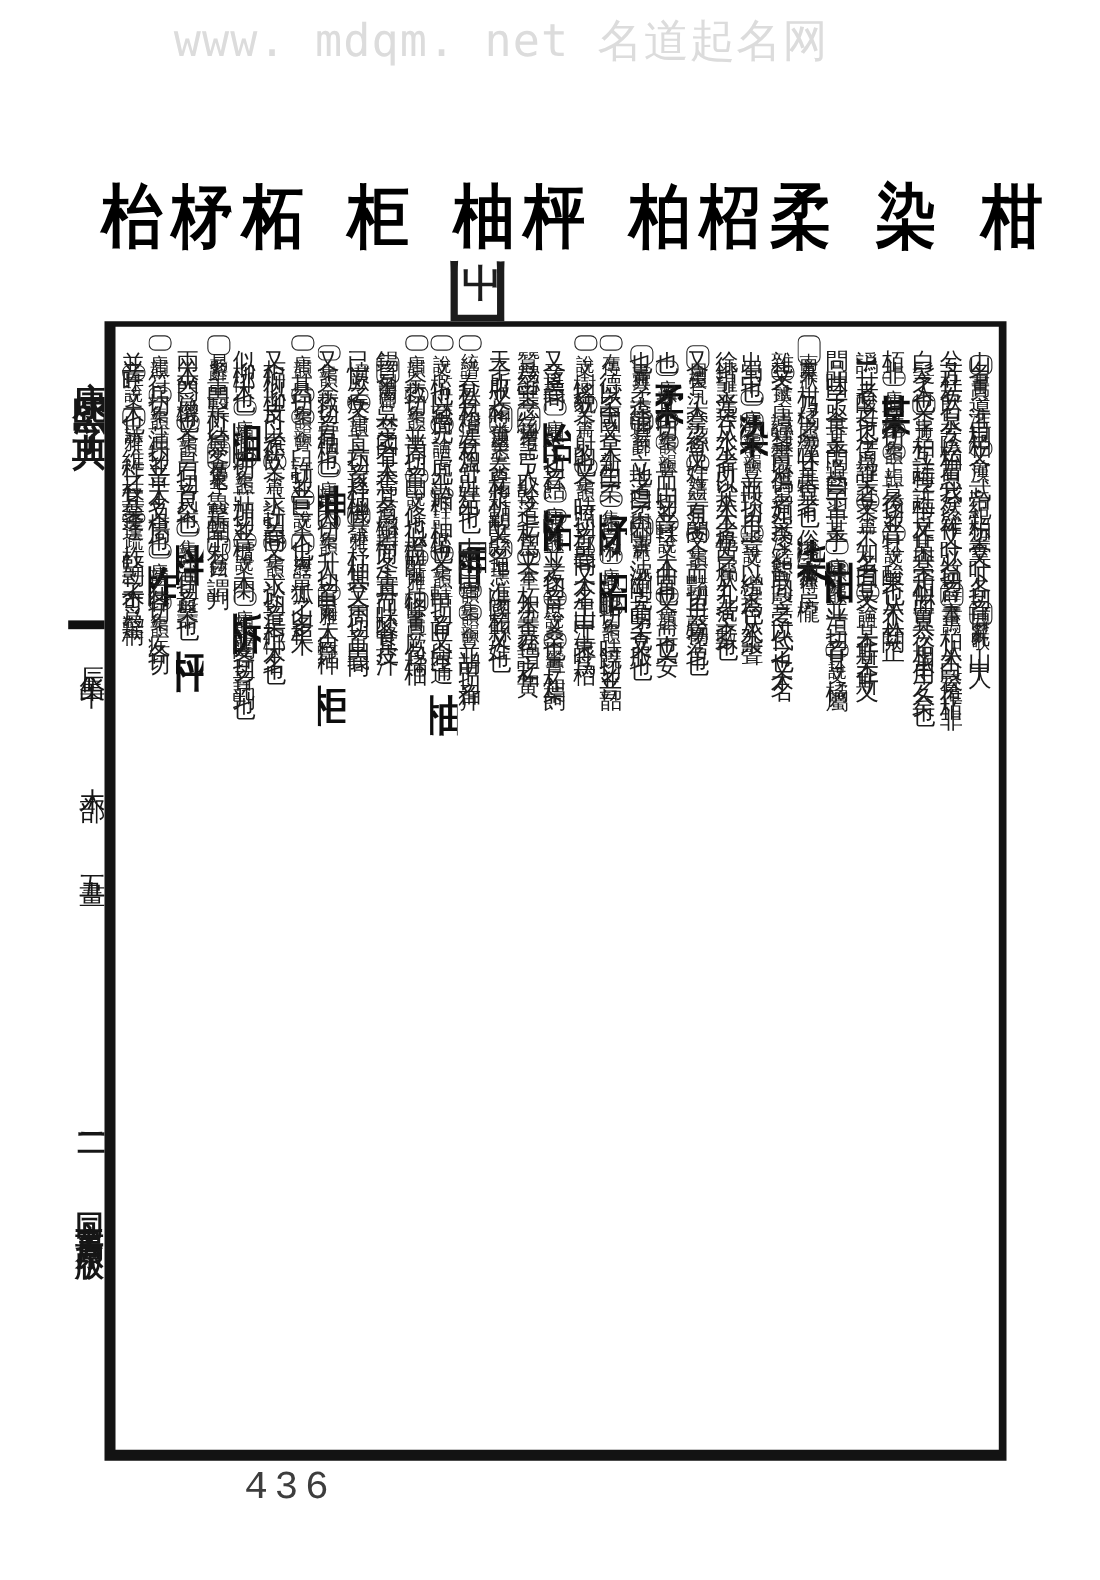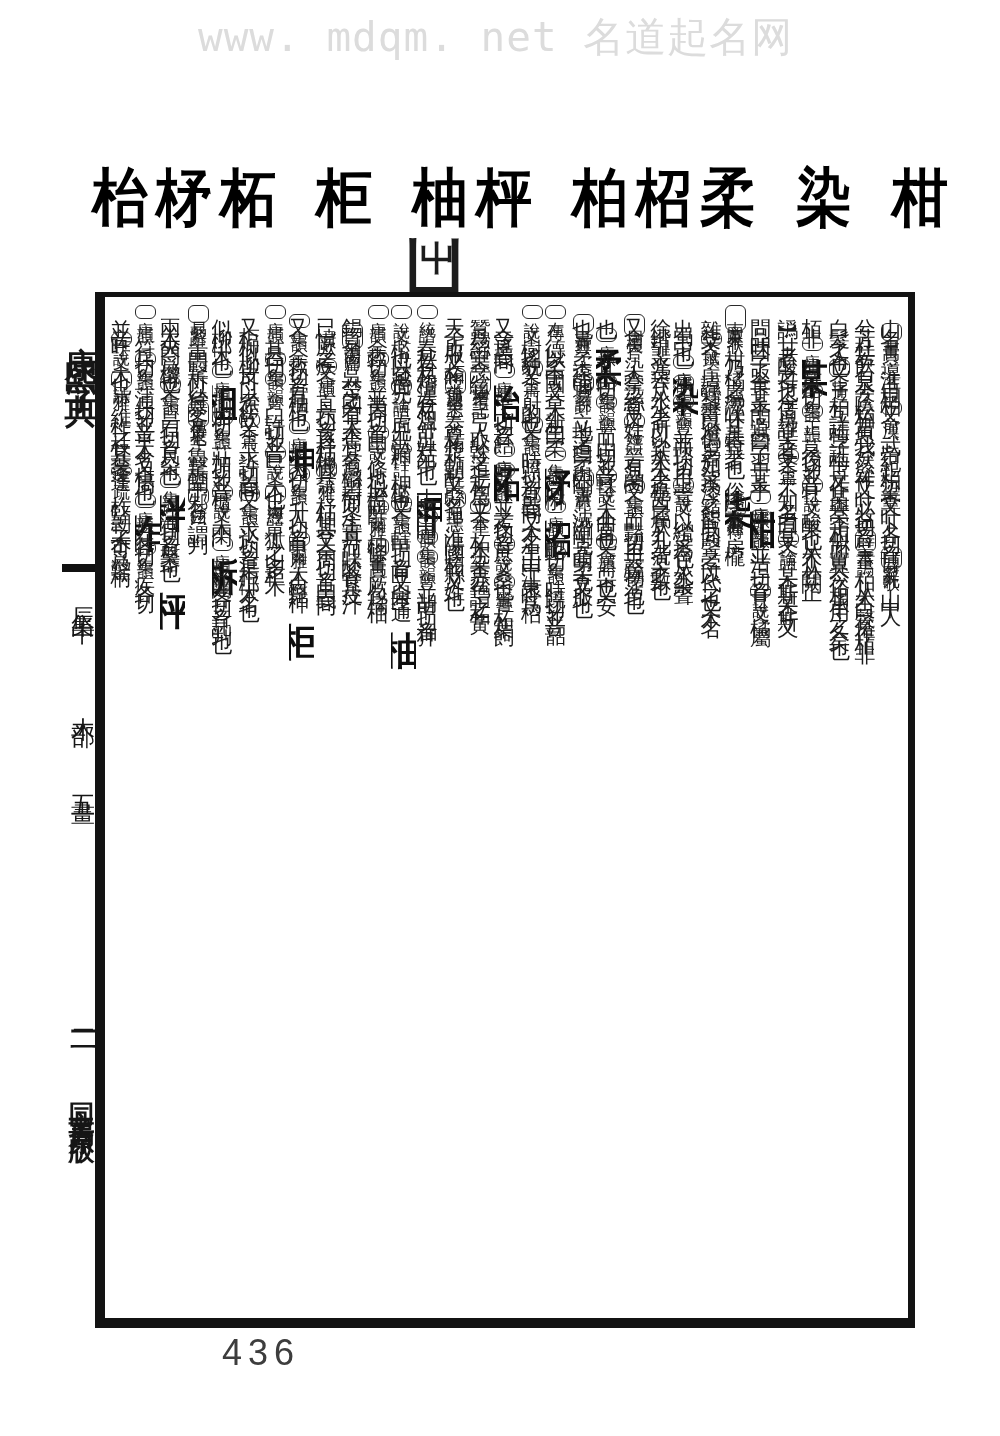--- a/index.html
+++ b/index.html
@@ -2,21 +2,21 @@
 <html><head>
 <meta charset="utf-8">
 <style>
   html,body{margin:0;padding:0;background:#ffffff;}
   body{position:relative;width:1000px;height:1436px;overflow:hidden;
        font-family:"Liberation Serif",serif;color:#1c1c1c;}
 
   
   .watermark{position:absolute;left:158px;top:10px;font-size:41px;
     font-family:"DejaVu Sans Mono",monospace;color:#dcdcdc;letter-spacing:1px;
-    white-space:nowrap;margin-left:40px;}
+    white-space:nowrap;}
 
   
   .seal-row{position:absolute;left:92px;top:170px;display:flex;gap:40px;}
   .seal-group{display:flex;gap:8px;}
   .seal{font-size:56px;line-height:1;font-weight:bold;color:#161616;
     transform:scaleY(1.12);filter:contrast(1.4);
     font-family:"Liberation Serif",serif;}
   .seal-below{position:absolute;left:404px;top:238px;width:64px;height:70px;}
   .seal-below .outer{position:absolute;left:0;top:0;font-size:62px;line-height:1;font-weight:bold;}
   .seal-below .inner{position:absolute;left:16px;top:4px;font-size:34px;line-height:1;font-weight:bold;}
@@ -45,21 +45,21 @@
      color:#161616;}
   .sb-title{left:58px;top:320px;font-size:33px;font-weight:bold;letter-spacing:16px;}
   .sb-bar{position:absolute;left:62px;top:564px;width:34px;height:8px;background:#111;}
   .sb-volume{left:67px;top:588px;font-size:24px;letter-spacing:7px;}
   .sb-radical{left:67px;top:698px;font-size:24px;letter-spacing:6px;}
   .sb-strokes{left:67px;top:776px;font-size:24px;letter-spacing:6px;}
   .sb-folio{left:66px;top:1010px;font-size:26px;font-weight:bold;letter-spacing:8px;}
   .sb-edition{left:64px;top:1082px;font-size:26px;font-weight:bold;letter-spacing:7px;}
 
   .page-number{position:absolute;left:222px;top:1332px;font-size:36px;
-    letter-spacing:6px;color:#3d3d3d;font-family:Liberation Sans, sans-serif;}
+    letter-spacing:6px;color:#3d3d3d;font-family:Liberation Mono, monospace;}
 </style>
 </head>
 <body>
 
 <div class="watermark">www. mdqm. net 名道起名网</div>
 
 <div class="seal-row">
     <div class="seal-group">
       <span class="seal">枱</span>
       <span class="seal">柕</span>

